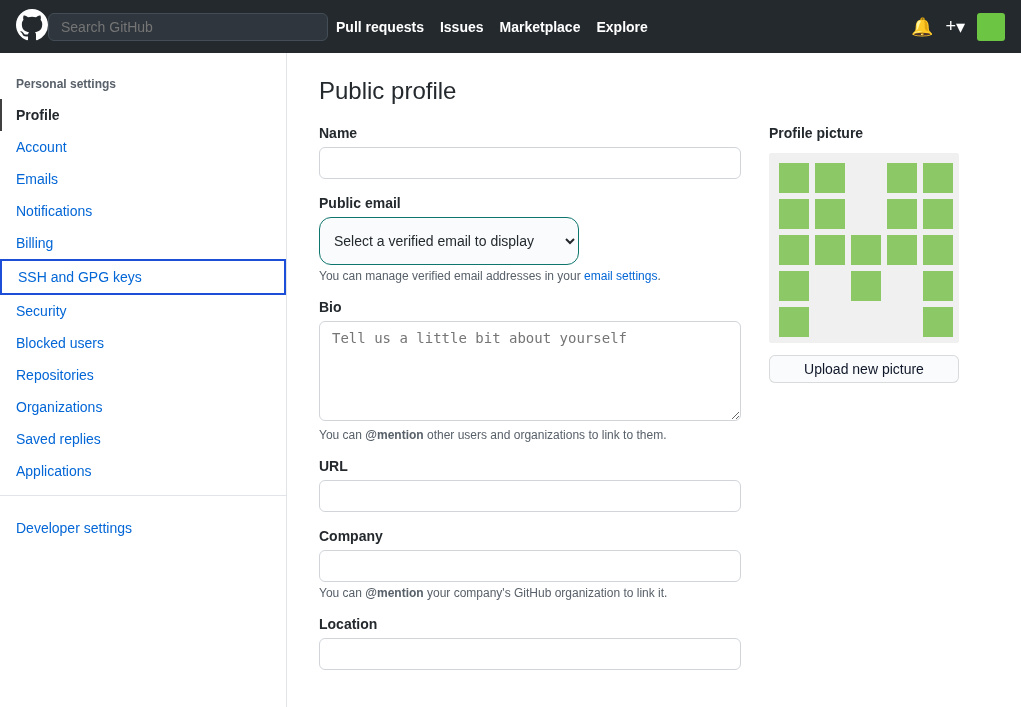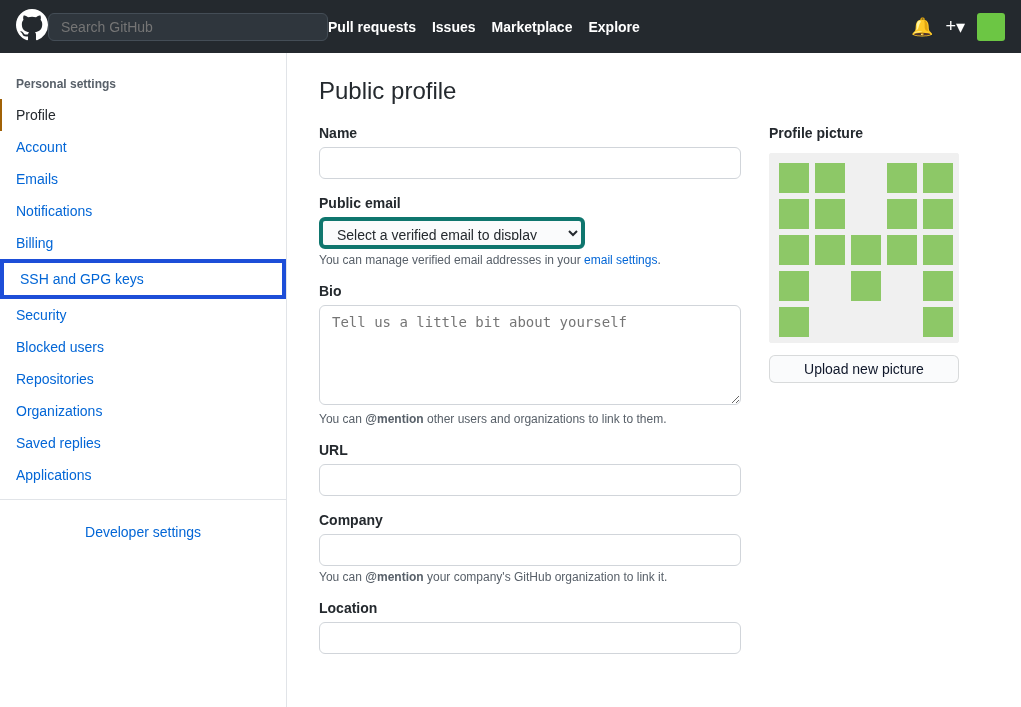--- a/index.html
+++ b/index.html
@@ -19,20 +19,21 @@
       border-radius: 6px;
       color: #959da5;
       padding: 5px 12px;
       width: 280px;
       font-size: 14px;
       outline: none;
     }
     .topnav-links {
       display: flex;
       gap: 16px;
+      margin-left: 8px;
     }
     .topnav-link {
       color: #fff;
       text-decoration: none;
       font-size: 14px;
       font-weight: 600;
       cursor: pointer;
     }
     .topnav-right {
       margin-left: auto;
@@ -82,36 +83,35 @@
       display: block;
       padding: 8px 16px;
       color: #0366d6;
       text-decoration: none;
       cursor: pointer;
       font-size: 14px;
     }
     .sidebar-item.active {
       background: #fff;
       color: #24292e;
-      font-weight: 400;
-      border-left: 2px solid #a16207;
+      font-weight: 700;
+      border-left: 2px solid #404040;
       padding-left: 14px;
     }
     .sidebar-item.highlighted {
       border: 2px solid red;
       color: #0366d6;
     }
     .sidebar-divider {
       border: none;
       border-top: 1px solid #e1e4e8;
       margin: 8px 0;
     }
     .sidebar-section {
       padding-top: 8px;
-      text-align: center;
     }
 
     
     .main-content {
       flex: 1;
       padding: 24px 32px;
       max-width: 760px;
     }
     .page-title {
       font-size: 24px;
@@ -137,28 +137,28 @@
       border: 1px solid #d1d5da;
       border-radius: 6px;
       font-size: 14px;
       outline: none;
       color: #24292e;
       background: #fff;
       height: 32px;
     }
     .form-select {
       padding: 5px 28px 5px 10px;
-      border: 4px solid #0f766e;
-      border-radius: 6px;
+      border: 1px solid #0f766e;
+      border-radius: 12px;
       font-size: 14px;
       background: #fafbfc;
       appearance: auto;
       color: #24292e;
       cursor: pointer;
-      height: 32px;
+      height: 48px;
     }
     .form-hint {
       font-size: 12px;
       color: #586069;
       margin-top: 4px;
     }
     .form-hint a {
       color: #0366d6;
       text-decoration: none;
     }
@@ -261,21 +261,21 @@
 
 <div class="page-layout">
 
   <aside class="sidebar">
     <div class="sidebar-section-label">Personal settings</div>
     <a class="sidebar-item active">Profile</a>
     <a class="sidebar-item">Account</a>
     <a class="sidebar-item">Emails</a>
     <a class="sidebar-item">Notifications</a>
     <a class="sidebar-item">Billing</a>
-    <a class="sidebar-item highlighted" style="border: 4px solid #1d4ed8; color: #0366d6;">SSH and GPG keys</a>
+    <a class="sidebar-item highlighted" style="border: 2px solid #1d4ed8; color: #0366d6;">SSH and GPG keys</a>
     <a class="sidebar-item">Security</a>
     <a class="sidebar-item">Blocked users</a>
     <a class="sidebar-item">Repositories</a>
     <a class="sidebar-item">Organizations</a>
     <a class="sidebar-item">Saved replies</a>
     <a class="sidebar-item">Applications</a>
     <hr class="sidebar-divider">
     <div class="sidebar-section">
       <a class="sidebar-item">Developer settings</a>
     </div>

